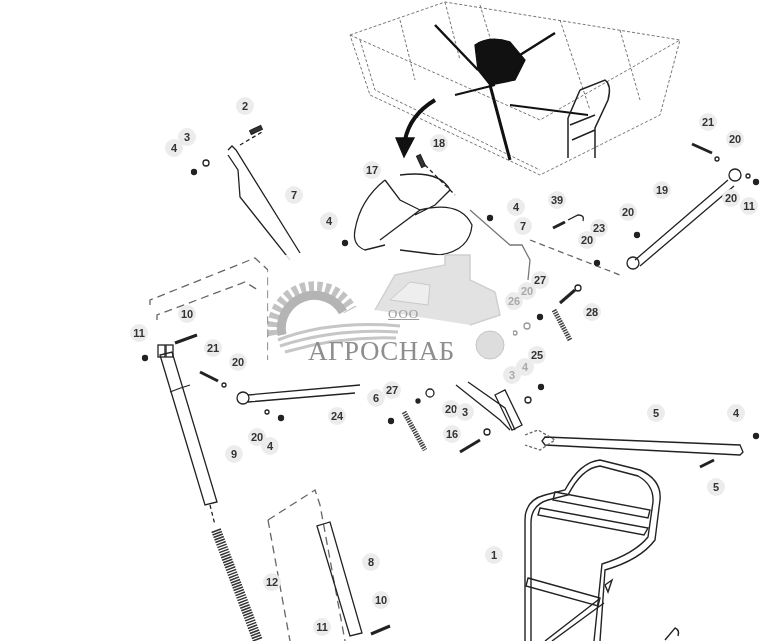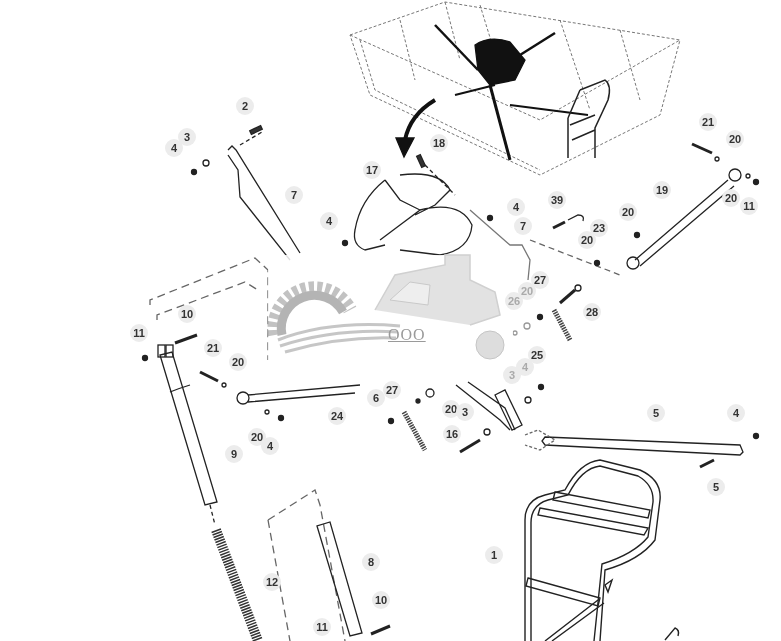--- a/index.html
+++ b/index.html
@@ -1,20 +1,20 @@
 <!DOCTYPE html>
 <html><head>
   <meta charset="utf-8">
   <style>
     html, body { margin:0; padding:0; background:#ffffff; }
     body { width:781px; height:641px; overflow:hidden; position:relative; font-family:"Liberation Sans", sans-serif; }
     #stage { position:absolute; left:0; top:0; width:781px; height:641px; }
     svg { position:absolute; left:0; top:0; }
     .callout { position:absolute; font-family:"Liberation Sans", sans-serif; font-weight:bold; font-size:11px; color:#333; width:18px; height:18px; line-height:18px; text-align:center; border-radius:50%; background:#ececec; transform:translate(-9px,-9px); }
-    .wm-ooo { position:absolute; left:388px; top:326px; font-family:"Liberation Serif", serif; font-size:16px; color:#9a9a9a; letter-spacing:1px;text-decoration:underline; }
+    .wm-ooo { position:absolute; left:388px; top:306px; font-family:"Liberation Serif", serif; font-size:13px; color:#9a9a9a; letter-spacing:1px;text-decoration:underline; }
     .wm-name { position:absolute; left:308px; top:336px; font-family:"Liberation Serif", serif; font-size:27px; color:#8e8e8e; letter-spacing:0.5px; }
   </style>
 </head>
 <body>
 
 <div id="stage">
   <svg width="781" height="641" viewBox="0 0 781 641">
     <g fill="none" stroke="#222" stroke-width="1.3">
 
       <g stroke="#777" stroke-dasharray="3,2" stroke-width="1">
@@ -138,20 +138,21 @@
 
       <path d="M278 340 Q330 320 400 326 M280 346 Q335 328 398 332 M285 352 Q340 336 396 338" fill="none" stroke="#bdbdbd" stroke-width="3"></path>
 
       <path d="M375 310 L395 275 L445 265 L445 255 L470 255 L470 280 L495 292 L500 315 L470 325" fill="#dedede" stroke="#c8c8c8" stroke-width="1.5"></path>
       <path d="M390 300 L410 282 L430 285 L428 305 Z" fill="#ececec" stroke="#c0c0c0"></path>
       <circle cx="490" cy="345" r="14" fill="#d8d8d8" stroke="#bbb"></circle>
     </g>
   </svg>
 
   <div class="wm-ooo">ООО</div>
+  <div class="wm-name">АГРОСНАБ</div>
 
   <div id="callouts">
     <span class="callout" style="left:245px;top:106px">2</span>
     <span class="callout" style="left:187px;top:137px">3</span>
     <span class="callout" style="left:174px;top:148px">4</span>
     <span class="callout" style="left:294px;top:195px">7</span>
     <span class="callout" style="left:439px;top:143px">18</span>
     <span class="callout" style="left:372px;top:170px">17</span>
     <span class="callout" style="left:329px;top:221px">4</span>
     <span class="callout" style="left:516px;top:207px">4</span>

